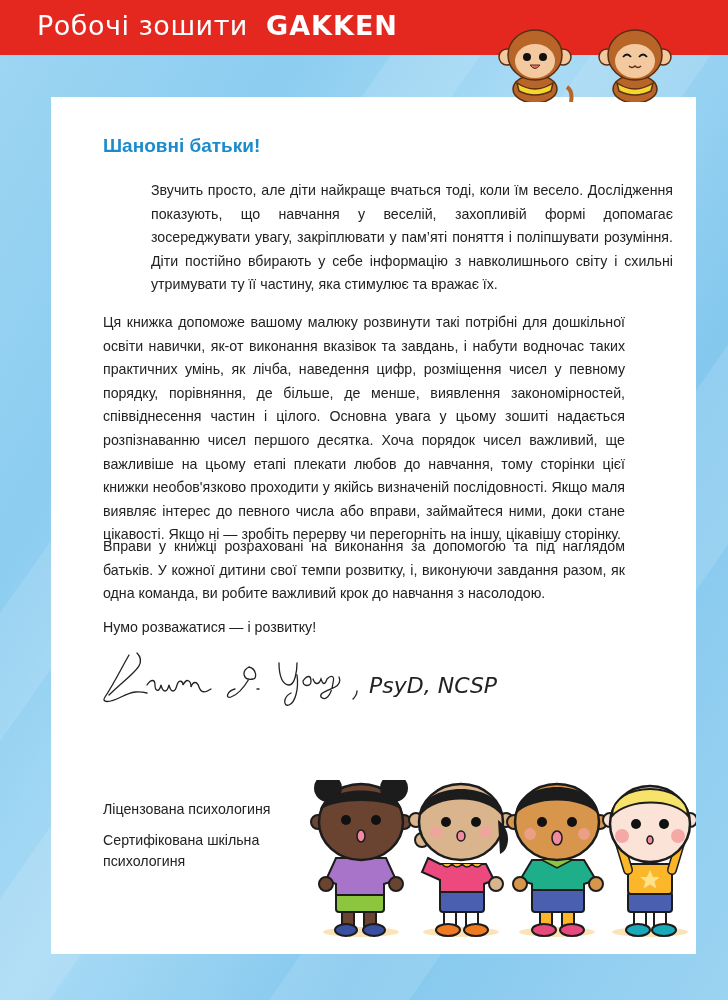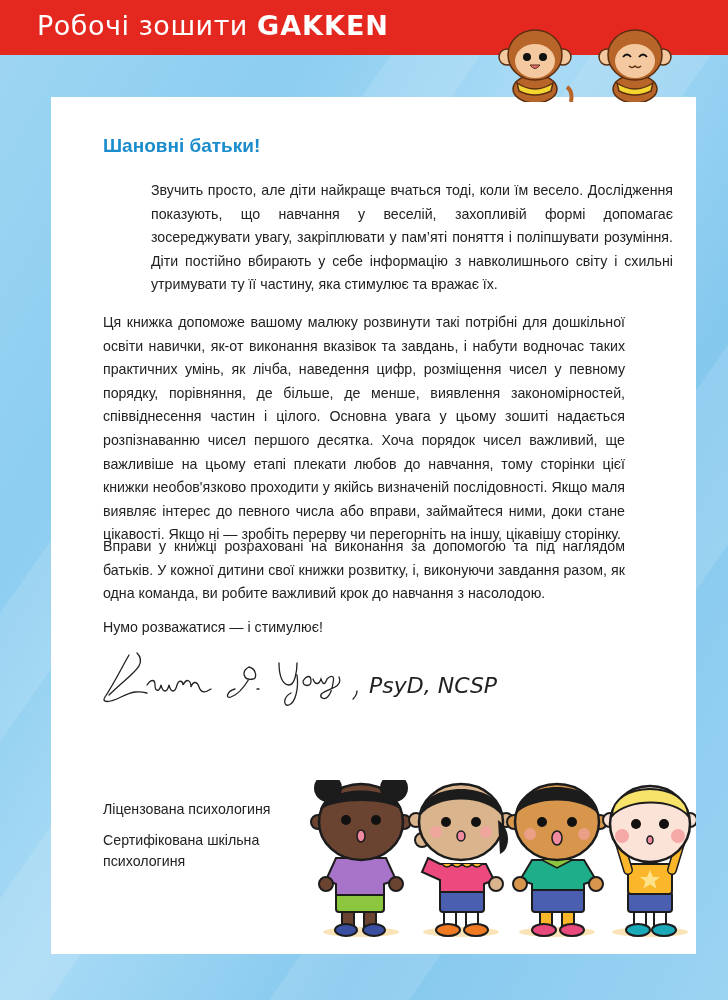--- a/index.html
+++ b/index.html
@@ -10,21 +10,21 @@
   }
   .header-band {
     position: absolute; left: 0; top: 0; width: 728px; height: 55px;
     background: #e5281f;
   }
   .header-title {
     position: absolute; left: 37px; top: 10px;
     color: #ffffff; font-size: 27px; letter-spacing: 0.5px;
     font-family: "DejaVu Sans", sans-serif;
   }
-  .header-title .brand { font-weight: bold; letter-spacing: 1px; }
+  .header-title .brand { font-weight: bold; letter-spacing: 1px; margin-left: 9px; }
   .stripe {
     position: absolute; top: 55px; height: 945px; width: 90px;
     background: rgba(255,255,255,0.12); transform: skewX(-35deg);
   }
   .card {
     position: absolute; left: 51px; top: 97px; width: 645px; height: 857px;
     background: #ffffff;
   }
   .greeting {
     position: absolute; left: 52px; top: 38px;
@@ -62,22 +62,22 @@
 </div>
 
 <div class="stripe" style="left:60px"></div>
 <div class="stripe" style="left:260px; width:120px"></div>
 <div class="stripe" style="left:600px; width:140px"></div>
 
 <div class="card">
   <div class="greeting">Шановні батьки!</div>
   <p class="para p1">Звучить просто, але діти найкраще вчаться тоді, коли їм весело. Дослідження показують, що навчання у веселій, захопливій формі допомагає зосереджувати увагу, закріплювати у пам’яті поняття і поліпшувати розуміння. Діти постійно вбирають у себе інформацію з навколишнього світу і схильні утримувати ту її частину, яка стимулює та вражає їх.</p>
   <p class="para p2">Ця книжка допоможе вашому малюку розвинути такі потрібні для дошкільної освіти навички, як-от виконання вказівок та завдань, і набути водночас таких практичних умінь, як лічба, наведення цифр, розміщення чисел у певному порядку, порівняння, де більше, де менше, виявлення закономірностей, співвіднесення частин і цілого. Основна увага у цьому зошиті надається розпізнаванню чисел першого десятка. Хоча порядок чисел важливий, ще важливіше на цьому етапі плекати любов до навчання, тому сторінки цієї книжки необов'язково проходити у якійсь визначеній послідовності. Якщо маля виявляє інтерес до певного числа або вправи, займайтеся ними, доки стане цікавості. Якщо ні — зробіть перерву чи перегорніть на іншу, цікавішу сторінку.</p>
-  <p class="para p3">Вправи у книжці розраховані на виконання за допомогою та під наглядом батьків. У кожної дитини свої книжки розвитку, і, виконуючи завдання разом, як одна команда, ви робите важливий крок до навчання з насолодою.</p>
-  <p class="para p4">Нумо розважатися — і стимулює!</p>
+  <p class="para p3">Вправи у книжці розраховані на виконання за допомогою та під наглядом батьків. У кожної дитини свої темпи розвитку, і, виконуючи завдання разом, як одна команда, ви робите важливий крок до навчання з насолодою.</p>
+  <p class="para p4">Нумо розважатися — і розвитку!</p>
 
   <svg class="signature" viewBox="0 0 400 68" aria-label="">
     <g fill="none" stroke="#222" stroke-width="1.3" stroke-linecap="round">
       <path d="M30 10 C 22 24, 14 40, 6 52 C 2 58, 10 58, 22 52 C 34 46, 40 46, 48 48"></path>
       <path d="M10 50 C 30 30, 50 20, 38 8"></path>
       <path d="M48 40 c 4 -6 8 -6 8 0 c 0 6 4 8 6 0 c 2 8 6 8 8 0 c 2 8 6 8 8 0 c 2 -6 6 -4 6 0 c 4 -8 8 -4 8 2 c 2 -6 6 -6 8 0 c 2 6 6 6 12 2"></path>
       <path d="M150 22 c -8 4 -6 14 4 12 c 4 0 4 -10 -4 -12 M150 34 c -6 10 -12 16 -18 18 c -6 2 -4 -6 4 -8"></path>
       <path d="M158 44 l 2 0"></path>
       <path d="M180 18 c 0 14 4 22 10 22 c 6 0 8 -14 8 -22 M198 30 c 2 14 -2 28 -8 30 c -6 2 -6 -8 2 -12"></path>
       <path d="M204 36 c 4 -6 8 -6 8 0 c 0 6 -8 6 -8 0 M214 34 c 2 6 6 6 8 0 c 2 6 4 6 6 0 c 4 -4 8 -4 6 4 c -2 14 -8 18 -12 14 c -2 -4 6 -6 14 -10 c 4 -2 6 -6 4 -10"></path>

